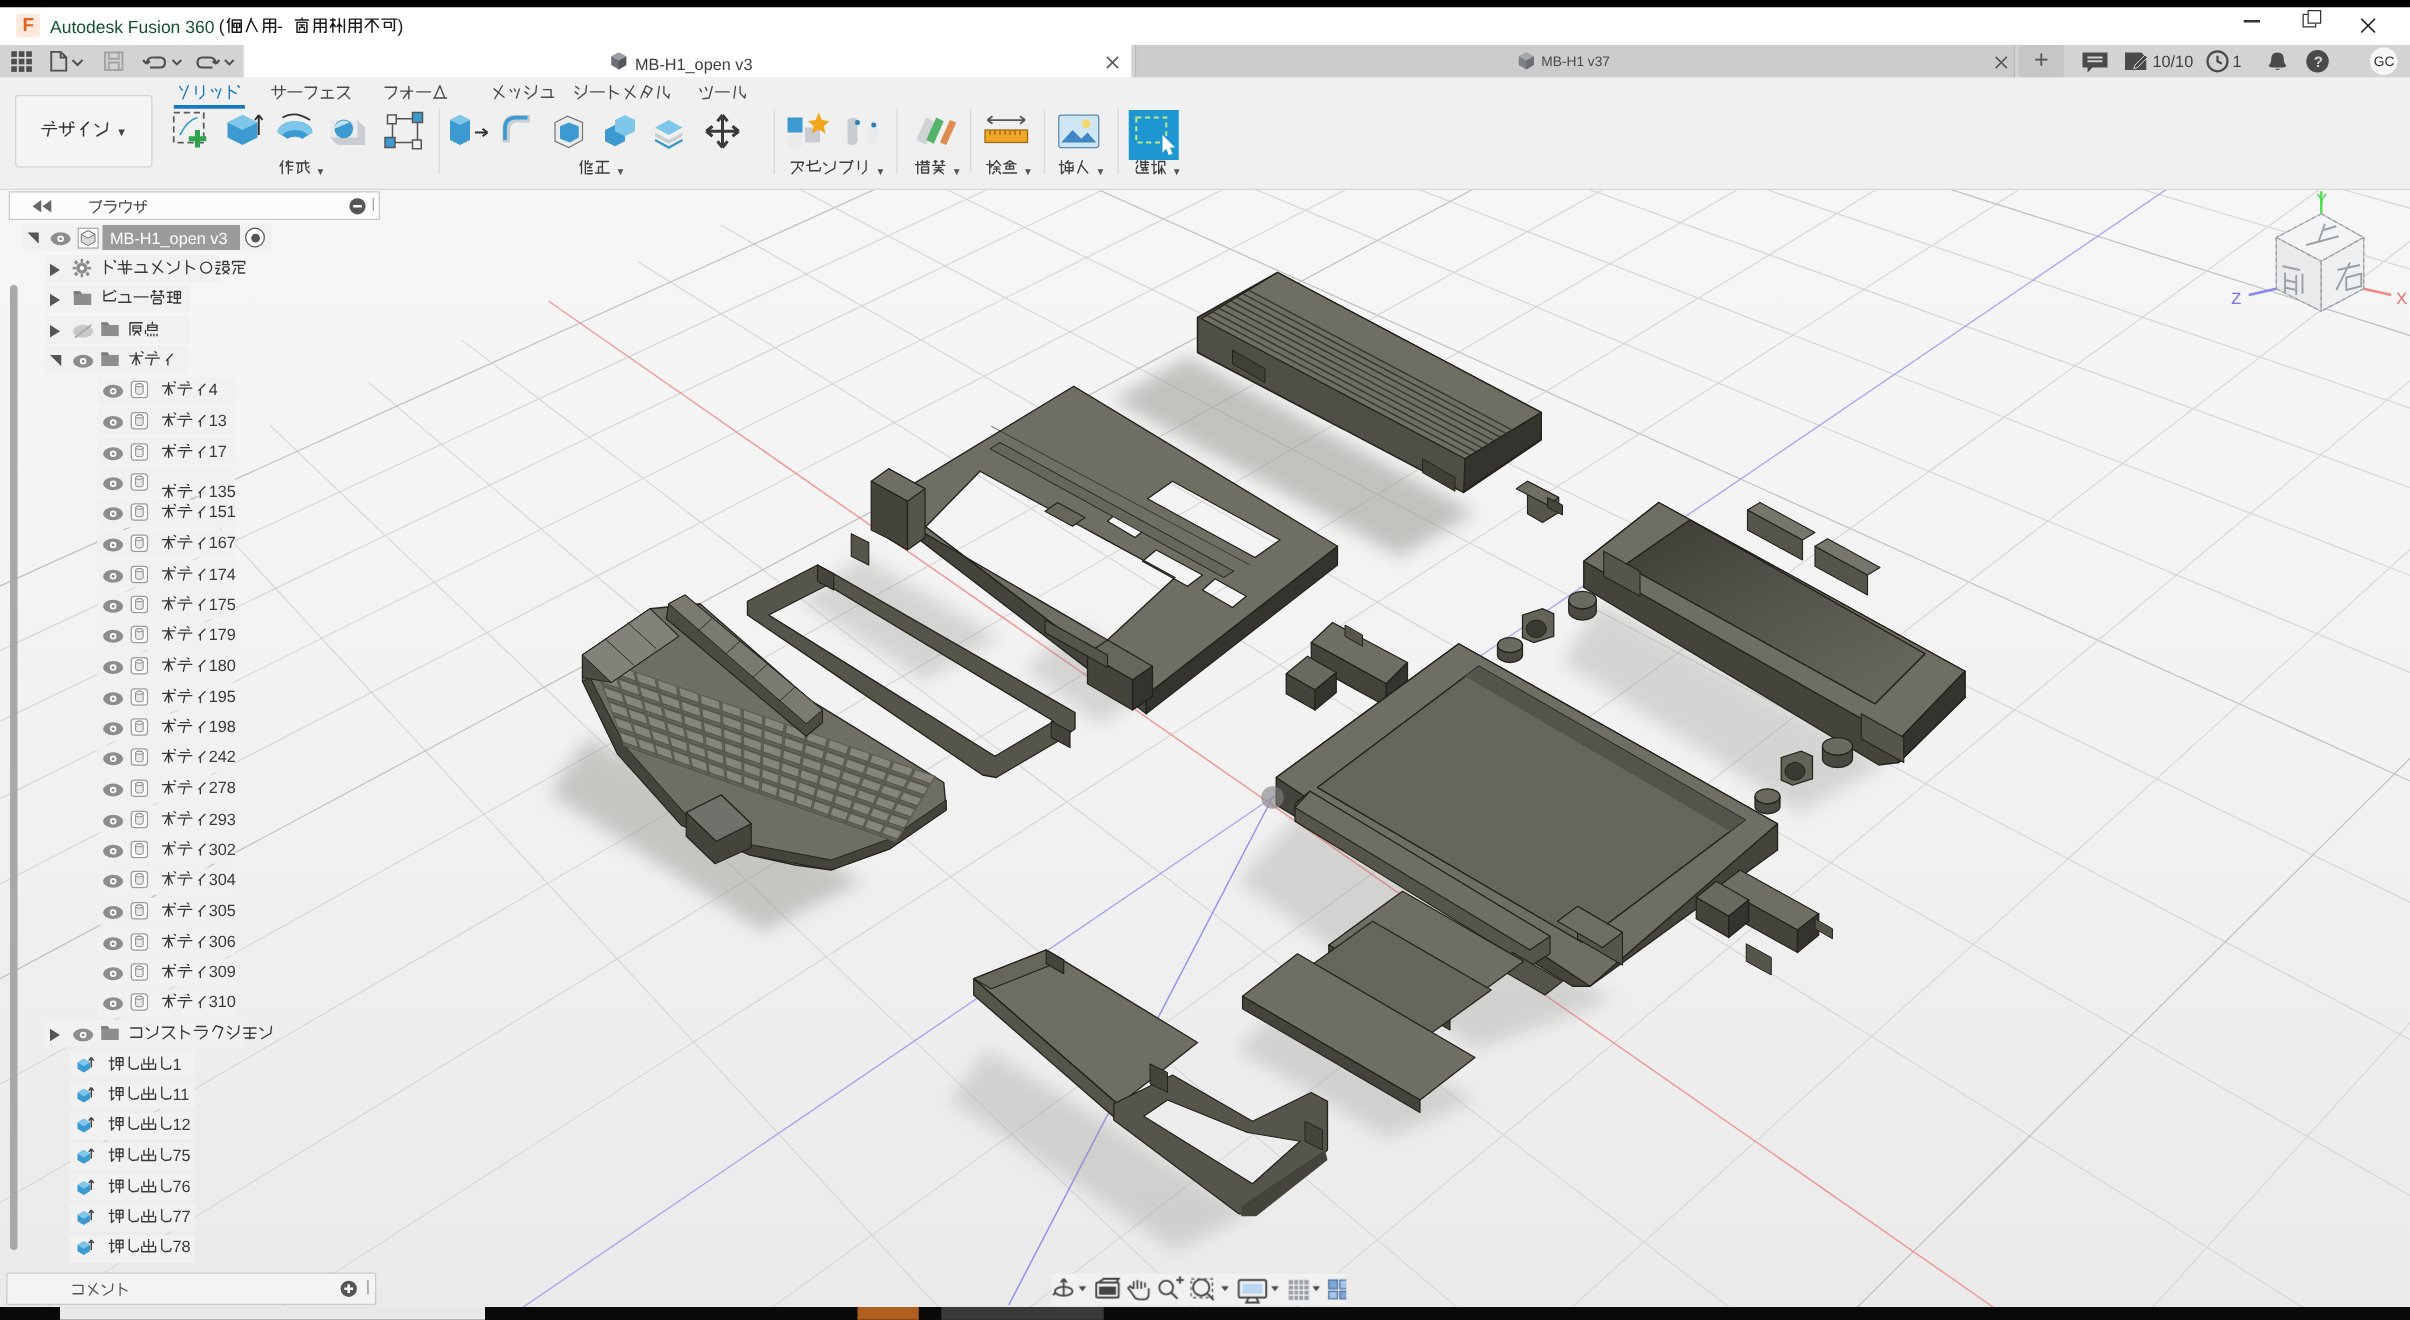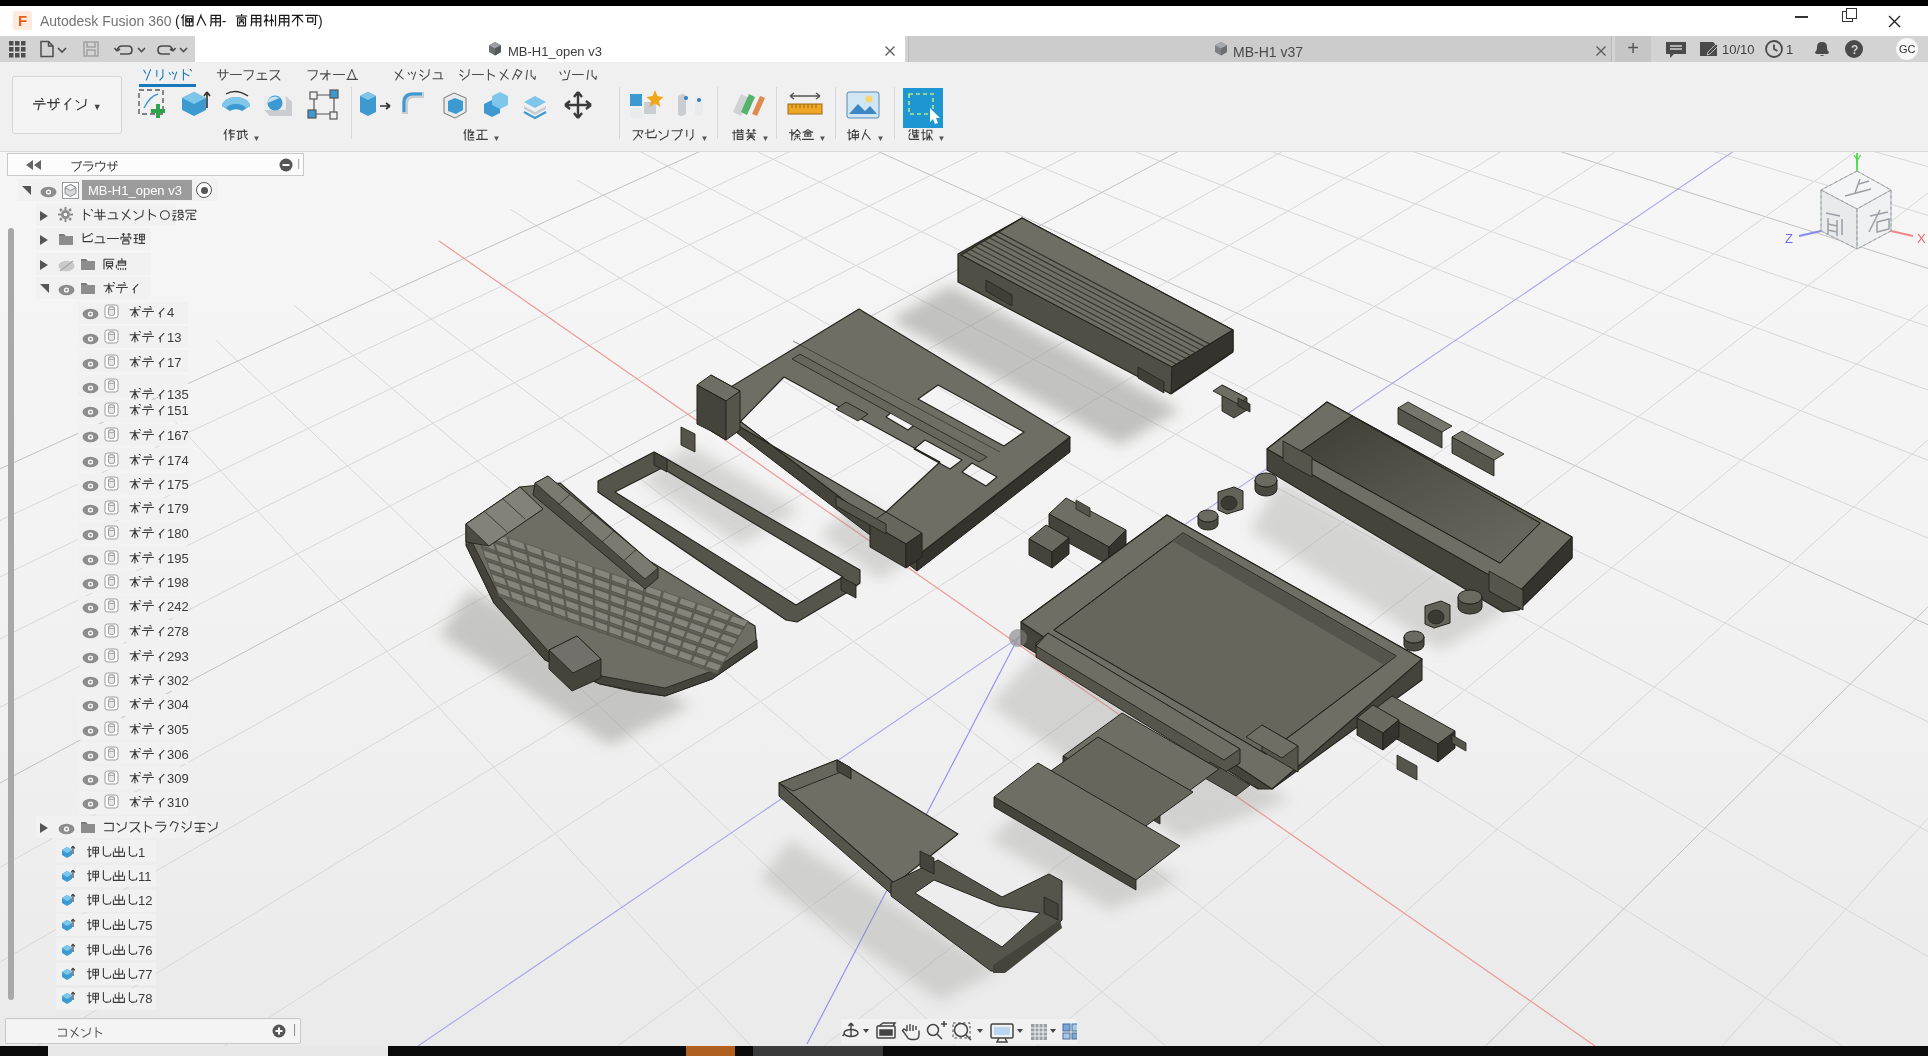--- a/index.html
+++ b/index.html
@@ -1,16 +1,16 @@
 <!DOCTYPE html>
 <html><head><meta charset="utf-8"><style>*{margin:0;padding:0;box-sizing:border-box}body{width:1928px;height:1056px;overflow:hidden;position:relative;font-family:"Liberation Sans",sans-serif;background:#ececec}.abs{position:absolute}svg.jp{display:inline-block}</style></head><body>
 <div class="abs" style="left:0;top:0;width:1928px;height:6px;background:#000"></div>
 <div class="abs" style="left:0;top:6px;width:1928px;height:30px;background:#fff"></div>
 <div class="abs" style="left:13px;top:11px;width:19px;height:19px;background:#fdeadd;border-radius:2px;color:#e5601c;font-weight:bold;font-size:15px;text-align:center;line-height:19px">F</div>
-<div class="abs" style="left:40px;top:13px;font-size:14px;color:#737373">Autodesk Fusion 360 <svg class="jp" width="148" height="16" viewBox="0 0 148 16" style="vertical-align:middle" fill="none" stroke="#1a1a1a" stroke-width="1.19" stroke-linecap="round" font-family="Liberation Sans, sans-serif">
+<div class="abs" style="left:40px;top:13px;font-size:14px;color:#14532d">Autodesk Fusion 360 <svg class="jp" width="148" height="16" viewBox="0 0 148 16" style="vertical-align:middle" fill="none" stroke="#1a1a1a" stroke-width="1.19" stroke-linecap="round" font-family="Liberation Sans, sans-serif">
       <text x="0.0" y="11.5" font-size="14px" fill="#1a1a1a" stroke="none">(</text>
       <path d="M8.8 0.7L6.8 3.9M8.1 2.6L8.1 11.8M10.8 2.0L18.0 2.0M10.8 2.0L10.8 11.8M18.0 2.0L18.0 11.8M10.8 11.8L18.0 11.8M12.1 4.6L16.7 4.6M14.4 4.6L14.4 7.9M12.1 7.9L16.7 7.9M12.1 7.9L12.1 4.6M16.7 7.9L16.7 4.6M14.4 7.9L14.4 11.8"></path>
       <path d="M26.1 0.7L22.1 11.2M26.1 2.6L30.7 11.2"></path>
       <path d="M36.1 1.3L36.1 9.9M36.1 9.9L35.5 11.8M36.1 1.3L45.4 1.3M45.4 1.3L45.4 11.8M44.0 11.8L45.4 11.8M36.1 4.6L45.4 4.6M36.1 7.9L45.4 7.9M40.8 1.3L40.8 11.8"></path>
       <text x="46.7" y="11.5" font-size="14px" fill="#1a1a1a" stroke="none"> - </text>
       <path d="M66.6 0.0L66.6 2.0M61.3 2.0L71.8 2.0M62.6 3.9L62.6 11.8M62.6 3.9L70.5 3.9M70.5 3.9L70.5 11.8M62.6 11.8L70.5 11.8M64.6 5.9L68.5 5.9M66.6 5.9L66.6 7.9M64.6 7.9L68.5 7.9M64.6 7.9L64.6 9.9M68.5 7.9L68.5 9.9"></path>
       <path d="M76.6 1.3L76.6 9.9M76.6 9.9L76.0 11.8M76.6 1.3L85.8 1.3M85.8 1.3L85.8 11.8M84.5 11.8L85.8 11.8M76.6 4.6L85.8 4.6M76.6 7.9L85.8 7.9M81.2 1.3L81.2 11.8"></path>
       <path d="M89.3 2.0L93.2 2.0M91.3 0.7L91.3 11.8M91.3 4.6L89.3 7.9M91.3 4.6L93.2 7.2M96.5 0.7L96.5 11.8M100.5 1.3L100.5 11.8M96.5 5.3L94.6 7.2M96.5 5.3L98.5 7.2"></path>
       <path d="M104.6 1.3L104.6 9.9M104.6 9.9L104.0 11.8M104.6 1.3L113.8 1.3M113.8 1.3L113.8 11.8M112.5 11.8L113.8 11.8M104.6 4.6L113.8 4.6M104.6 7.9L113.8 7.9M109.2 1.3L109.2 11.8"></path>
       <path d="M117.3 1.3L127.8 1.3M122.6 1.3L122.6 11.8M121.9 2.6L117.3 7.9M123.2 2.6L127.8 7.9"></path>
@@ -59,21 +59,21 @@
 <div class="abs" style="left:508px;top:44px;font-size:13px;color:#3c3c3c">MB-H1_open v3</div>
 <div class="abs" style="left:884px;top:43px"><svg width="12" height="12">
       <path d="M1.5 1.5 L10.5 10.5 M10.5 1.5 L1.5 10.5" stroke="#5a5a5a" stroke-width="1.3"></path>
     </svg></div>
 <div class="abs" style="left:908px;top:36px;width:704px;height:26px;background:#cccccc;border-left:1px solid #b9b9b9;border-right:1px solid #b9b9b9"></div>
 <div class="abs" style="left:1213px;top:41px;opacity:0.8"><svg width="16" height="16" viewBox="0 0 16 16">
       <path d="M8 1 L14 4.2 V11 L8 14.5 L2 11 V4.2 Z" fill="#6b6f73"></path>
       <path d="M8 1 L14 4.2 L8 7.6 L2 4.2 Z" fill="#9aa0a5"></path>
       <path d="M8 7.6 L14 4.2 V11 L8 14.5 Z" fill="#54585c"></path>
     </svg></div>
-<div class="abs" style="left:1233px;top:44px;font-size:14px;color:#4a4a4a">MB-H1 v37</div>
+<div class="abs" style="left:1233px;top:44px;font-size:11px;color:#4a4a4a">MB-H1 v37</div>
 <div class="abs" style="left:1595px;top:43px"><svg width="12" height="12">
       <path d="M1.5 1.5 L10.5 10.5 M10.5 1.5 L1.5 10.5" stroke="#5a5a5a" stroke-width="1.3"></path>
     </svg></div>
 <div class="abs" style="left:1615px;top:36px;width:36px;height:26px;background:#c6c6c6;color:#555;font-size:20px;text-align:center;line-height:24px">+</div>
 <div class="abs" style="left:1622px;top:36px"><svg width="300" height="26" viewBox="0 0 300 26" fill="#4a4a4a" font-family="Liberation Sans,sans-serif">
       <path d="M44 6 h20 v12 h-12 l-4 4 v-4 h-4 z"></path>
       <path d="M48 10 h12 M48 13 h12" stroke="#d3d3d3" stroke-width="1.5"></path>
       <path d="M78 6 h13 l4 4 v10 h-17 z"></path>
       <path d="M86 16 l8-8 2 2 -8 8 -3 1 z" fill="#4a4a4a" stroke="#d3d3d3" stroke-width="0.8"></path>
       <text x="100" y="17.5" font-size="13" fill="#3f3f3f">10/10</text>

